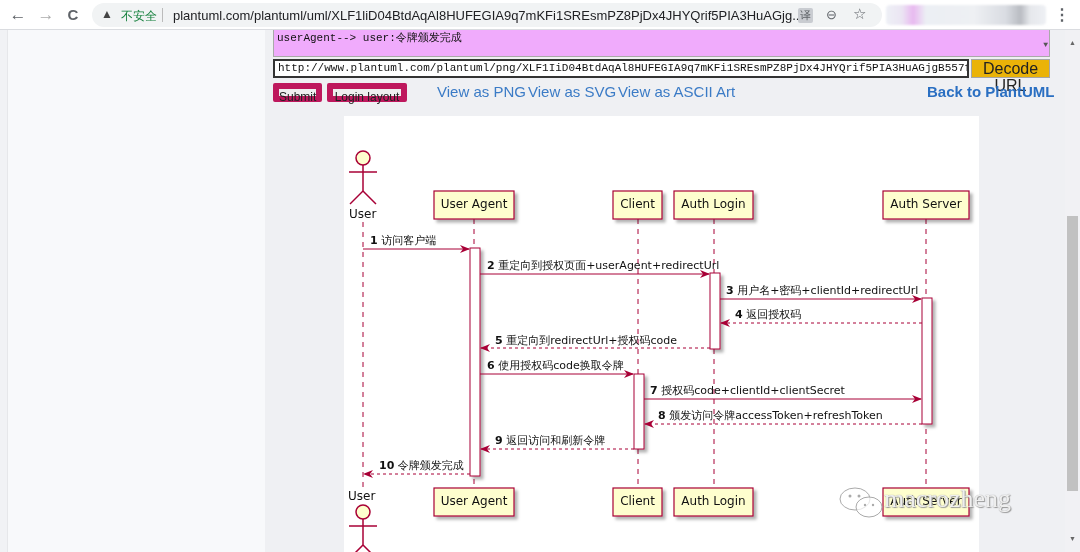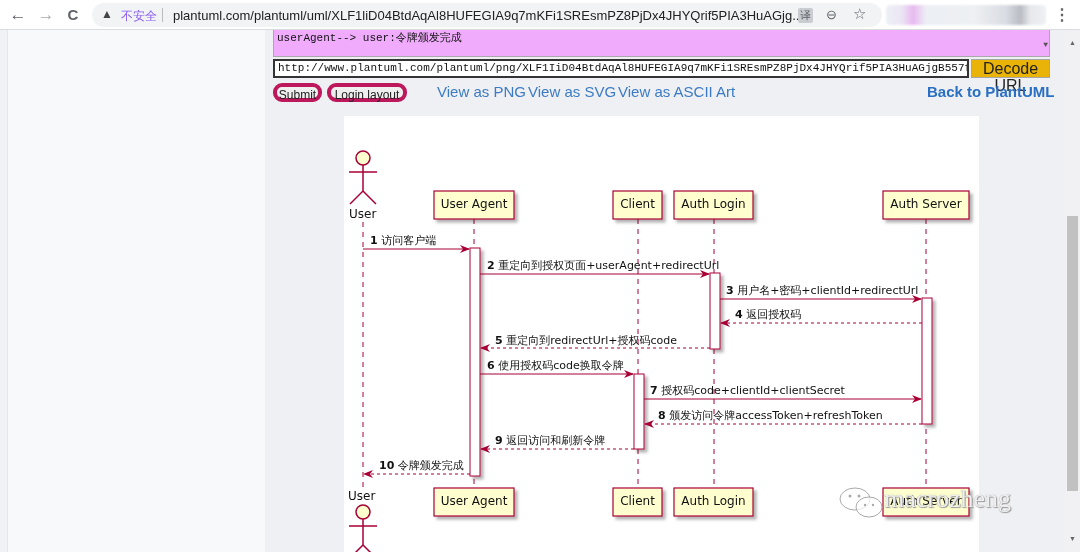--- a/index.html
+++ b/index.html
@@ -1,39 +1,39 @@
 <!DOCTYPE html>
 <html><head>
 <meta charset="utf-8">
 <style>
   * { box-sizing: border-box; margin: 0; padding: 0; }
   html, body { width: 1080px; height: 552px; overflow: hidden; background: #f1f2f5; font-family: "Liberation Sans", sans-serif; }
   .chrome { position: absolute; left: 0; top: 0; width: 1080px; height: 30px; background: #ffffff; border-bottom: 1px solid #dadce0; }
   .nav-btn { position: absolute; top: 5px; width: 20px; height: 20px; color: #5f6368; font-size: 17px; line-height: 20px; text-align: center; cursor: pointer; }
   .omnibox { position: absolute; left: 92px; top: 3px; width: 790px; height: 24px; background: #f1f3f4; border-radius: 12px; }
   .omni-warn { position: absolute; left: 9px; top: 4px; font-size: 12px; color: #444; }
-  .omni-insecure { position: absolute; left: 29px; top: 5px; font-size: 12px; color: #8b5cf6; }
+  .omni-insecure { position: absolute; left: 29px; top: 5px; font-size: 12px; color: #15803d; }
   .omni-sep { position: absolute; left: 70px; top: 5px; width: 1px; height: 14px; background: #bbb; }
   .omni-url { position: absolute; left: 81px; top: 5px; font-size: 13px; color: #202124; white-space: nowrap; }
   .omni-icon { position: absolute; top: 4px; font-size: 13px; color: #5f6368; cursor: pointer; }
   .profile-blur { position: absolute; left: 886px; top: 5px; width: 160px; height: 20px; border-radius: 4px;
     background: linear-gradient(90deg, #eef0f6 0%, #ebe5f3 10%, #e8b9f0 17%, #eceff4 25%, #eef0f3 55%, #d9dce2 75%, #b9bcc2 84%, #e6e8ec 90%, #eef0f4 100%); filter: blur(1px); }
   .menu-dots { position: absolute; left: 1054px; top: 5px; font-size: 16px; color: #5f6368; font-weight: bold; cursor: pointer; }
 
   .left-panel { position: absolute; left: 7px; top: 30px; width: 258px; height: 522px; background: #f8f9fb; border-left: 1px solid #e6e7ea; }
   .main { position: absolute; left: 265px; top: 30px; width: 800px; height: 522px; background: #eff0f3; }
 
   .source-textarea { position: absolute; left: 273px; top: 30px; width: 777px; height: 27px; background: #f0abfc; border: 1px solid #a9a9a9; border-top: none; overflow: hidden;
     font-family: "Liberation Mono", monospace; font-size: 11px; color: #111; line-height: 12px; padding: 2px 3px; }
   .textarea-scroll { position: absolute; right: 1px; top: 9px; font-size: 8px; color: #555; }
   .url-input { position: absolute; left: 273px; top: 59px; width: 696px; height: 19px; background: #fff; border: 2px solid #333; font-family: "Liberation Mono", monospace;
     font-size: 11px; color: #111; padding: 1px 3px; white-space: nowrap; overflow: hidden; }
   .decode-btn { position: absolute; left: 971px; top: 59px; width: 79px; height: 19px; background: #eab308; border: 1px solid #a6a6a6; font-size: 16px; color: #222;
     text-align: center; line-height: 17px; cursor: pointer; }
-  .form-btn { position: absolute; top: 83px; height: 19px; background: #efefef; border: 4px solid #be185d; border-radius: 9px; font-size: 12px; color: #222;
+  .form-btn { position: absolute; top: 83px; height: 19px; background: #efefef; border: 6px solid #be185d; border-radius: 2px; font-size: 12px; color: #222;
     text-align: center; line-height: 17px; cursor: pointer; }
   .view-link { position: absolute; top: 83px; font-size: 15px; color: #3b7bc6; white-space: nowrap; cursor: pointer; }
   .back-link { position: absolute; left: 927px; top: 83px; font-size: 15px; font-weight: bold; color: #2a6fc2; white-space: nowrap; cursor: pointer; }
 
   .diagram { position: absolute; left: 344px; top: 116px; width: 635px; height: 436px; background: #ffffff; }
   .diagram-title { position: absolute; left: 0; top: 11px; width: 635px; text-align: center; font-family: "DejaVu Sans", sans-serif; font-size: 14px; color: #111; }
 
   .scrollbar { position: absolute; left: 1065px; top: 30px; width: 15px; height: 522px; background: #f1f1f4; }
   .scroll-up { position: absolute; left: 4px; top: 9px; font-size: 7px; color: #666; cursor: pointer; }
   .scroll-down { position: absolute; left: 4px; top: 505px; font-size: 7px; color: #666; cursor: pointer; }

